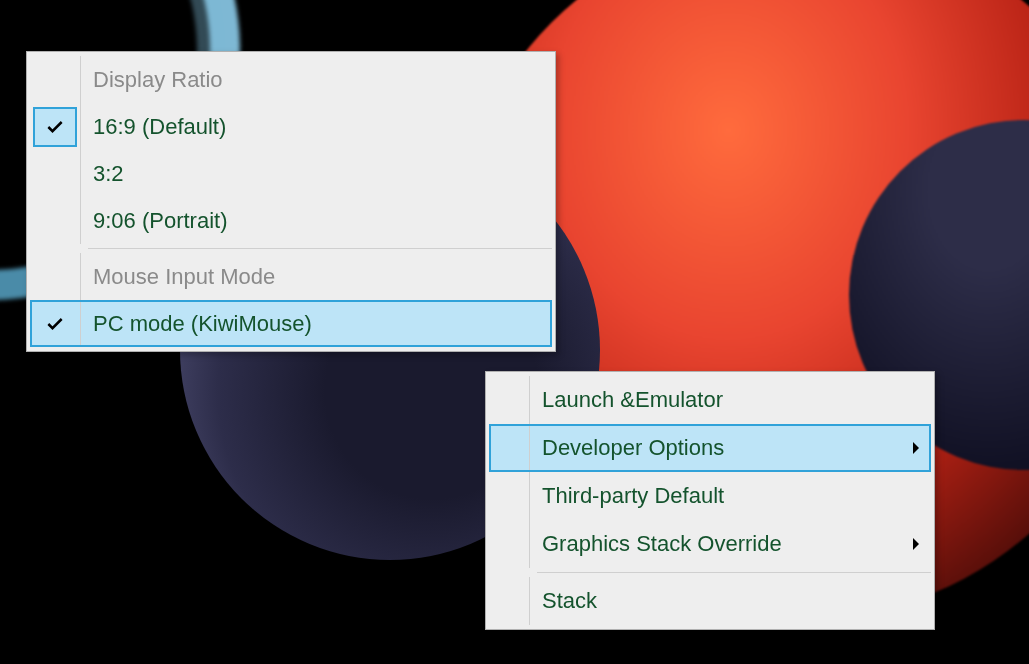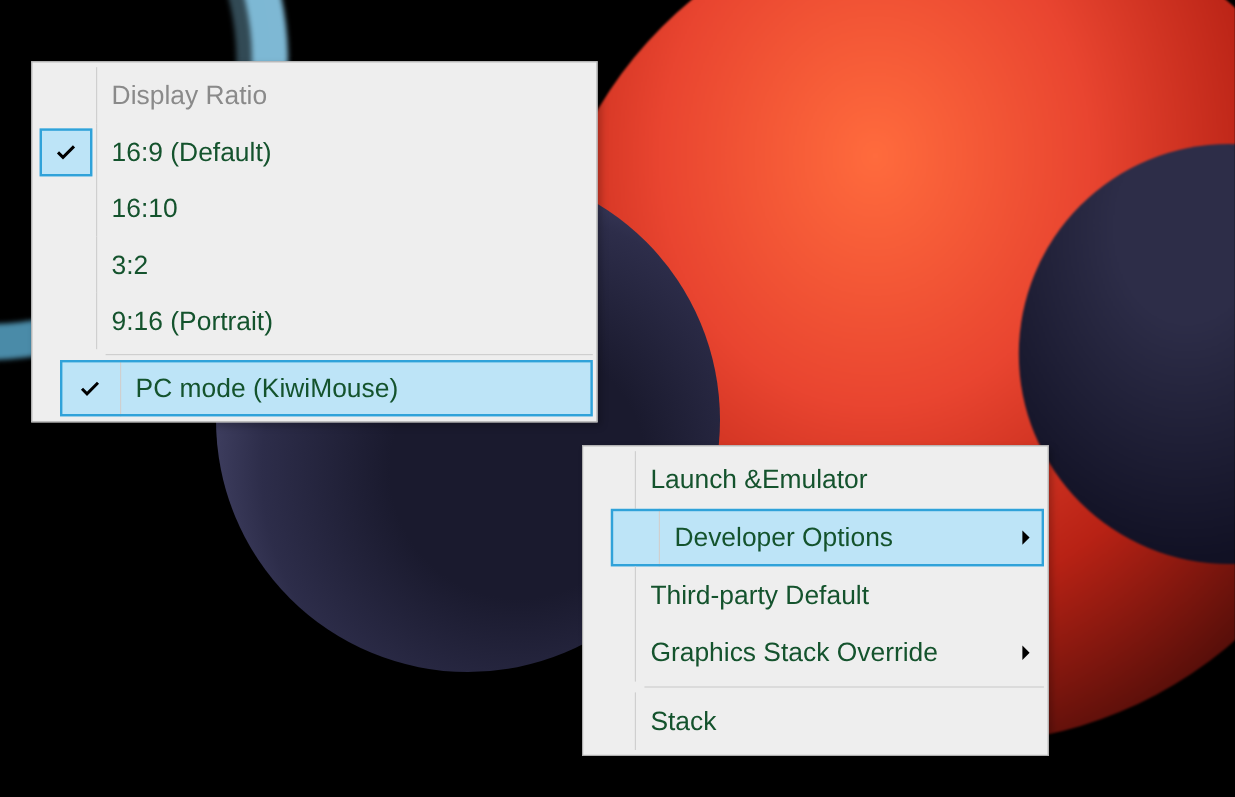--- a/index.html
+++ b/index.html
@@ -73,26 +73,26 @@
       position: absolute;
       background: #eeeeee;
       border: 1px solid #b0b0b0;
       box-shadow: 3px 3px 6px rgba(0,0,0,0.25);
       padding: 4px 3px;
       z-index: 10;
     }
     .submenu {
       left: 26px;
       top: 51px;
-      width: 472px;
+      width: 530px;
     }
     .parentmenu {
       left: 485px;
       top: 371px;
-      width: 389px;
+      width: 450px;
       z-index: 9;
     }
     .menu-row {
       display: flex;
       align-items: center;
       height: 47px;
       position: relative;
     }
     .check-col {
       width: 50px;
@@ -127,21 +127,20 @@
       border: 2px solid #30a2d9;
       background: #bde4f7;
       height: 40px;
       width: 44px;
       margin: 0 3px;
     }
     .highlighted {
       background: #bde4f7;
       outline: 2px solid #30a2d9;
       outline-offset: -2px;
-      margin-left: 20px;
     }
     .highlighted .check-col{
       background: transparent;
       border: none;
       height:100%;
       width:50px;
       margin:0;
     }
     .divider {
       height: 1px;
@@ -176,40 +175,40 @@
   <div class="menu-row checked">
     <div class="check-col">
       <svg class="check-svg" viewBox="0 0 24 24">
           <path d="M4 12l5 5L20 6" stroke="#000" stroke-width="3" fill="none"></path>
         </svg>
     </div>
     <div class="sep-col"></div>
     <div class="label-col">16:9 (Default)</div>
   </div>
 
-  <div class="menu-row">
-    <div class="check-col"></div>
-      <div class="sep-col"></div>
-    <div class="label-col">16:10</div>
-  </div>
 
   <div class="menu-row">
     <div class="check-col"></div>
       <div class="sep-col"></div>
     <div class="label-col">3:2</div>
   </div>
 
   <div class="menu-row">
     <div class="check-col"></div>
       <div class="sep-col"></div>
-    <div class="label-col">9:16 (Portrait)</div>
+    <div class="label-col">9:06 (Portrait)</div>
   </div>
 
   <div class="divider"></div>
 
+  <div class="menu-row section-header">
+    <div class="check-col"></div>
+      <div class="sep-col"></div>
+    <div class="label-col">Mouse Input Mode</div>
+  </div>
 
 
   <div class="menu-row highlighted">
     <div class="check-col">
       <svg class="check-svg" viewBox="0 0 24 24">
           <path d="M4 12l5 5L20 6" stroke="#000" stroke-width="3" fill="none"></path>
         </svg>
     </div>
     <div class="sep-col"></div>
     <div class="label-col">PC mode (KiwiMouse)</div>

